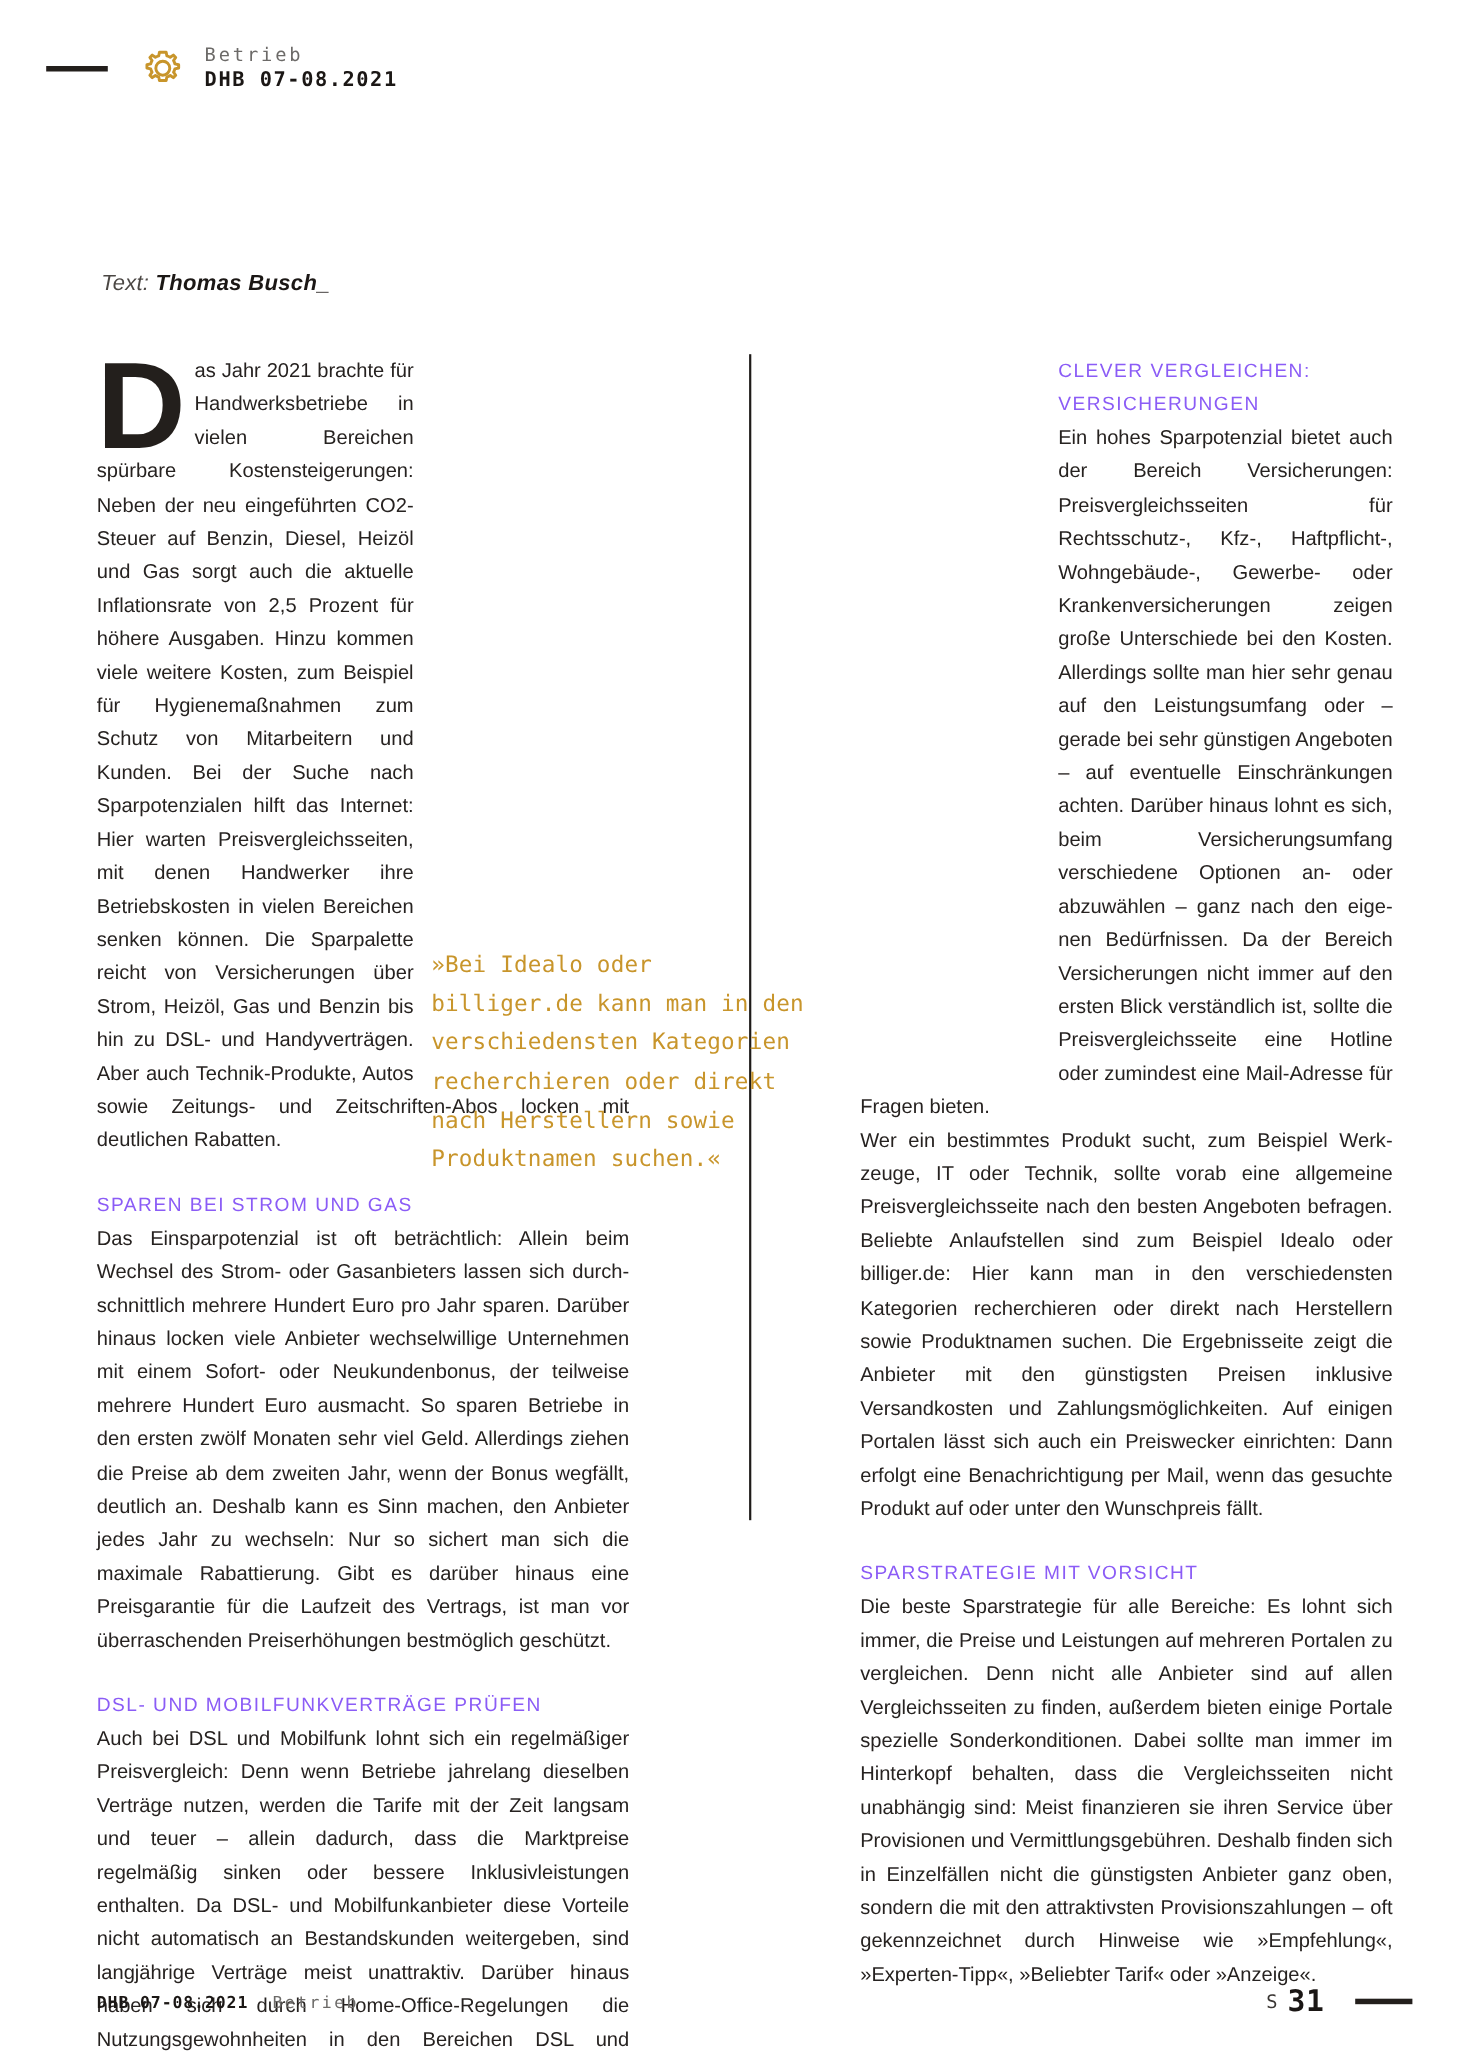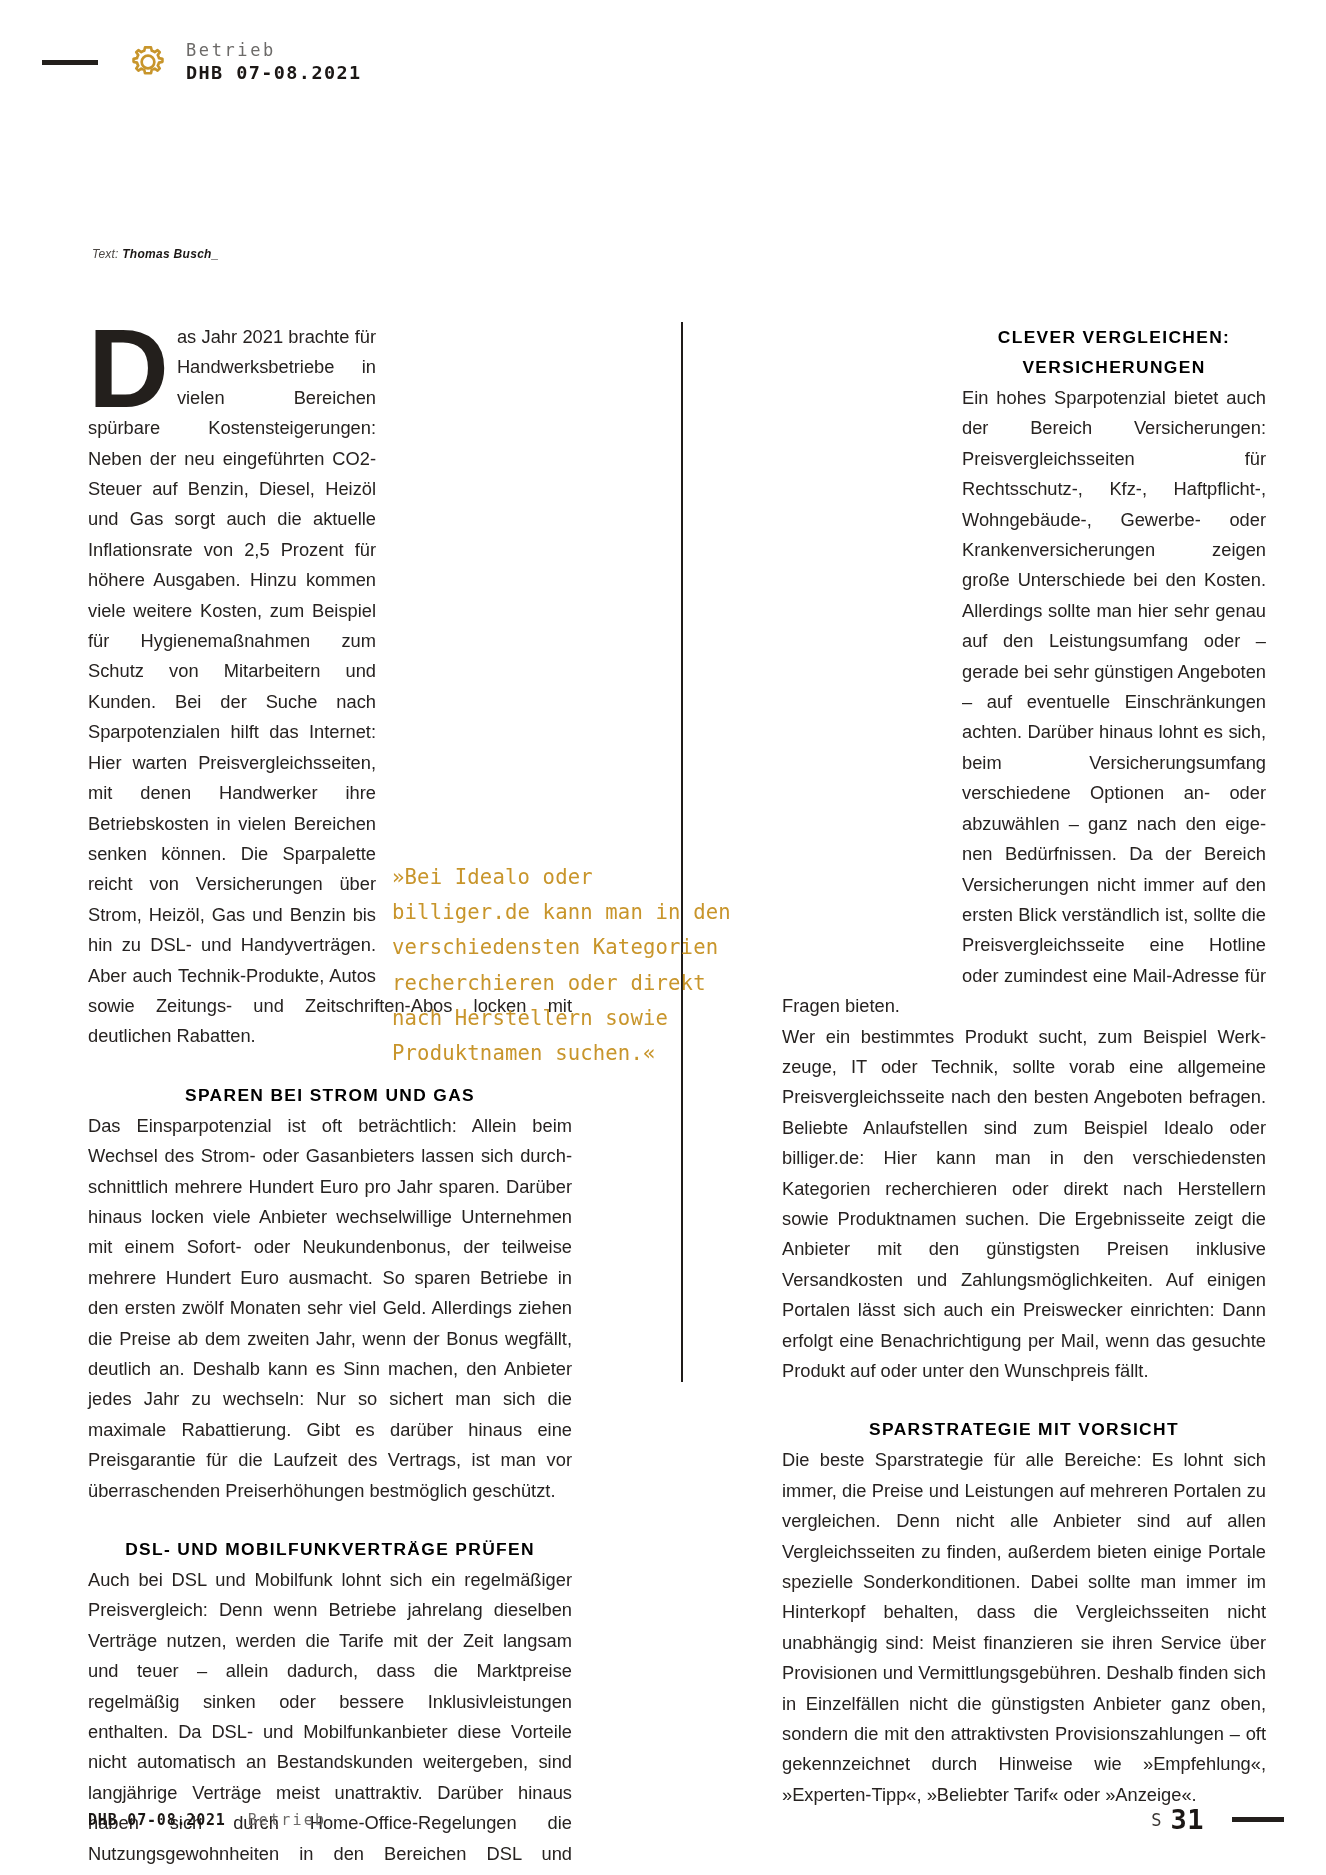--- a/index.html
+++ b/index.html
@@ -68,21 +68,21 @@
     color: #1b1715;
     font-weight: 700;
     margin-top: 3px;
   }
 
   
   .byline {
     position: absolute;
     left: 92px;
     top: 247px;
-    font-size: 12px;
+    font-size: 20px;
     letter-spacing: 0.2px;
     color: #2a2623;
   }
   .byline .byline-label {
     font-style: italic;
     font-weight: 400;
     color: #4b4744;
   }
   .byline .byline-name {
     font-style: italic;
@@ -113,26 +113,26 @@
     height: 1060px;
     background: #1f1b19;
   }
 
   .col p {
     margin: 0 0 0 0;
   }
 
   .sec-head {
     font-size: 17.4px;
-    font-weight: 700;
+    font-weight: 400;
     letter-spacing: 1.35px;
     line-height: 30px;
-    color: #000000;
+    color: #8b5cf6;
     margin: 28px 0 1px 0;
-    text-align: center;
+    text-align: left;
   }
   .sec-head.first { margin-top: 0; }
 
   
   .dropcap {
     float: left;
     font-family: "Liberation Sans", sans-serif;
     font-weight: 700;
     font-size: 112px;
     line-height: 0.74;

